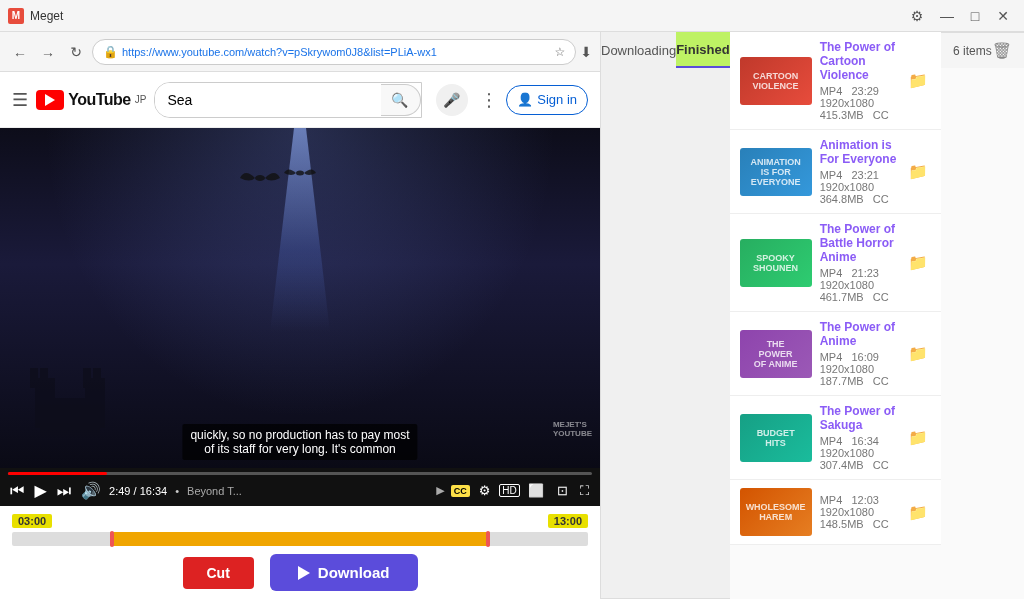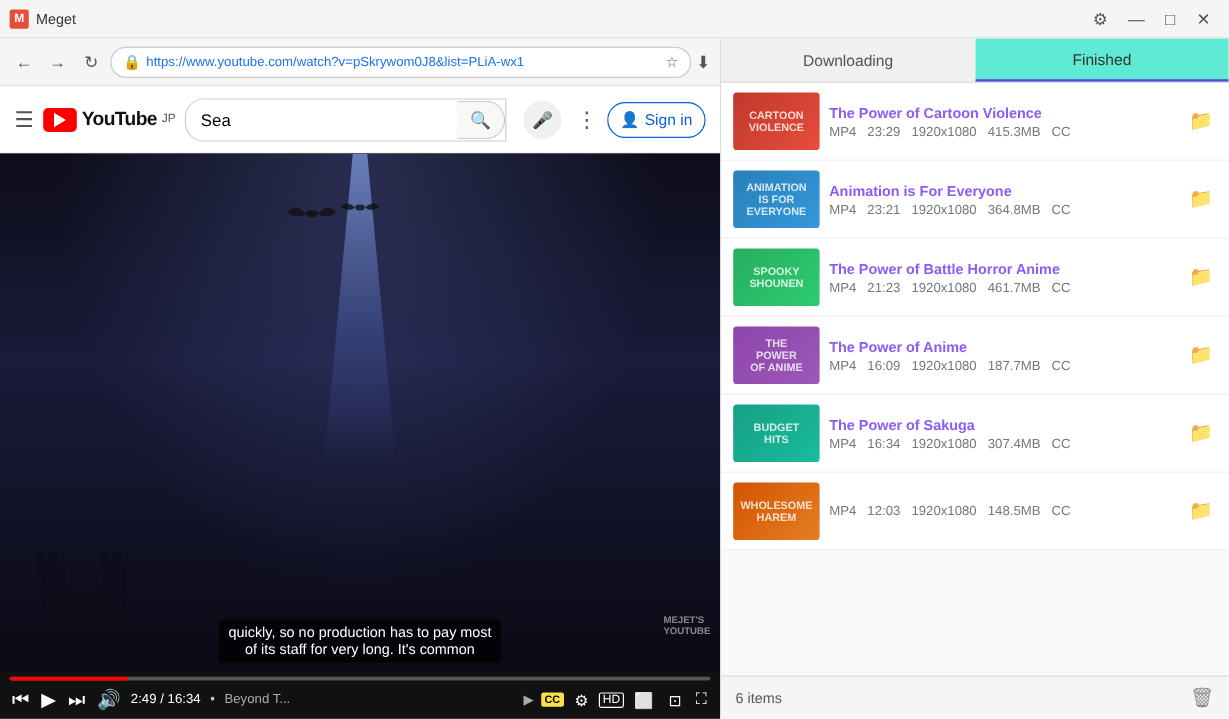--- a/index.html
+++ b/index.html
@@ -296,21 +296,20 @@
       border-top: 7px solid transparent;
       border-bottom: 7px solid transparent;
       border-left: 12px solid white;
     }
 
     
     .downloads-panel {
       flex: 1;
       background: #fafafa;
       display: flex;
-      flex-direction: column;
       border-left: 1px solid #ddd;
     }
     .downloads-tabs {
       display: flex;
       background: #f0f0f0;
       border-bottom: 1px solid #ddd;
       flex-shrink: 0;
     }
     .dl-tab {
       flex: 1;
@@ -318,23 +317,23 @@
       display: flex;
       align-items: center;
       justify-content: center;
       font-size: 13px;
       cursor: pointer;
       border: none;
       background: none;
       color: #555;
     }
     .dl-tab.active {
-      background: #5eead4;
+      background: #bef264;
       color: #333;
-      font-weight: 400;
+      font-weight: 700;
       border-bottom: 2px solid #5b4cdb;
     }
     .downloads-list {
       flex: 1;
       overflow-y: auto;
     }
     .dl-item {
       display: flex;
       align-items: center;
       padding: 8px 10px;
@@ -516,20 +515,38 @@
             <button class="ctrl-btn-sm">⚙</button>
             <span class="hd-badge">HD</span>
             <button class="ctrl-btn-sm">⬜</button>
             <button class="ctrl-btn-sm">⊡</button>
             <button class="ctrl-btn-sm">⛶</button>
           </div>
         </div>
       </div>
     </div>
 
+    <div class="trim-area">
+      <div class="trim-markers">
+        <span class="trim-marker">03:00</span>
+        <span class="trim-marker">13:00</span>
+      </div>
+      <div class="trim-track">
+        <div class="trim-selected"></div>
+        <div class="trim-handle-left"></div>
+        <div class="trim-handle-right"></div>
+      </div>
+      <div class="trim-buttons">
+        <button class="cut-btn">Cut</button>
+        <button class="download-btn">
+          <div class="download-btn-play"></div>
+          <span>Download</span>
+        </button>
+      </div>
+    </div>
 
   </div>
 
   <div class="downloads-panel">
     <div class="downloads-tabs">
       <button class="dl-tab">Downloading</button>
       <button class="dl-tab active">Finished</button>
     </div>
 
     <div class="downloads-list" id="downloads-list">

